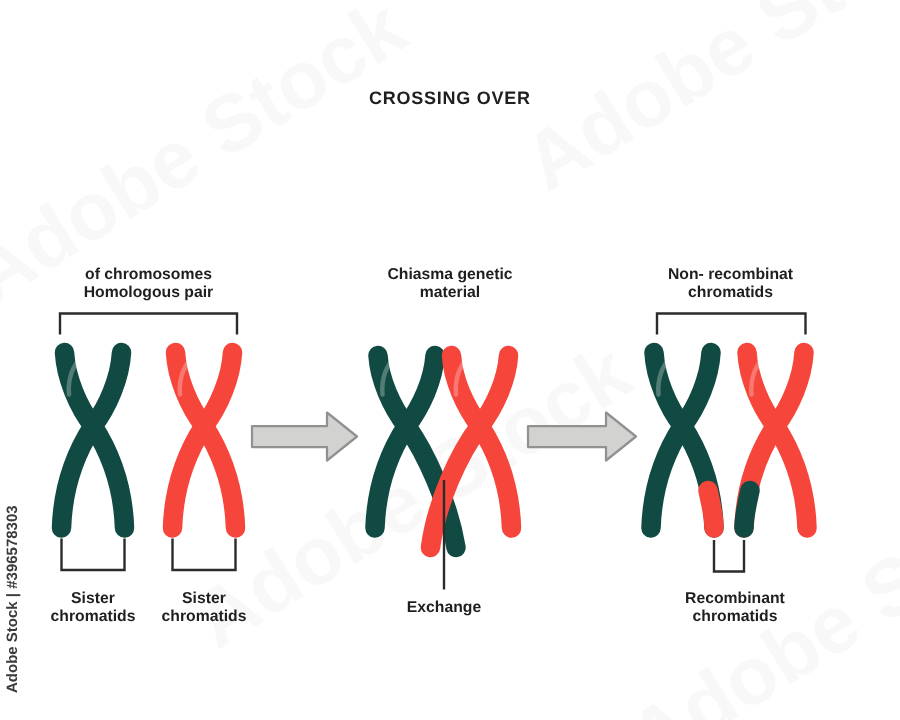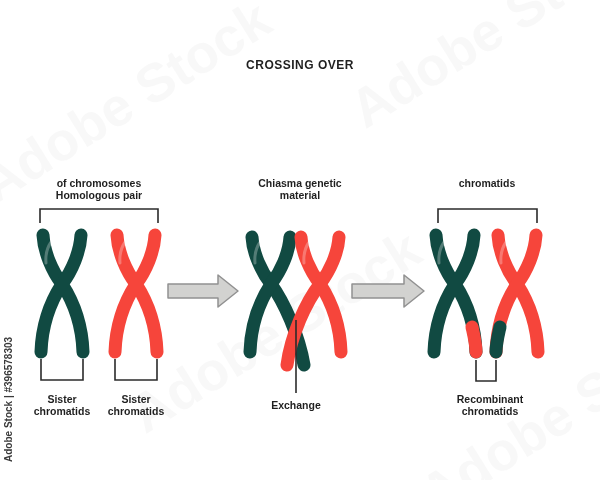--- a/index.html
+++ b/index.html
@@ -102,20 +102,21 @@
 
 <div class="label" style="left:29px;top:177px;width:140px;">
   <div>of chromosomes</div>
   <div>Homologous pair</div>
 </div>
 <div class="label" style="left:230px;top:177px;width:140px;">
   <div>Chiasma genetic</div>
   <div>material</div>
 </div>
 <div class="label" style="left:417px;top:177px;width:140px;">
+  <div>Non- recombinat</div>
   <div>chromatids</div>
 </div>
 
 <div class="label" style="left:12px;top:393px;width:100px;">
   <div>Sister</div>
   <div>chromatids</div>
 </div>
 <div class="label" style="left:86px;top:393px;width:100px;">
   <div>Sister</div>
   <div>chromatids</div>

